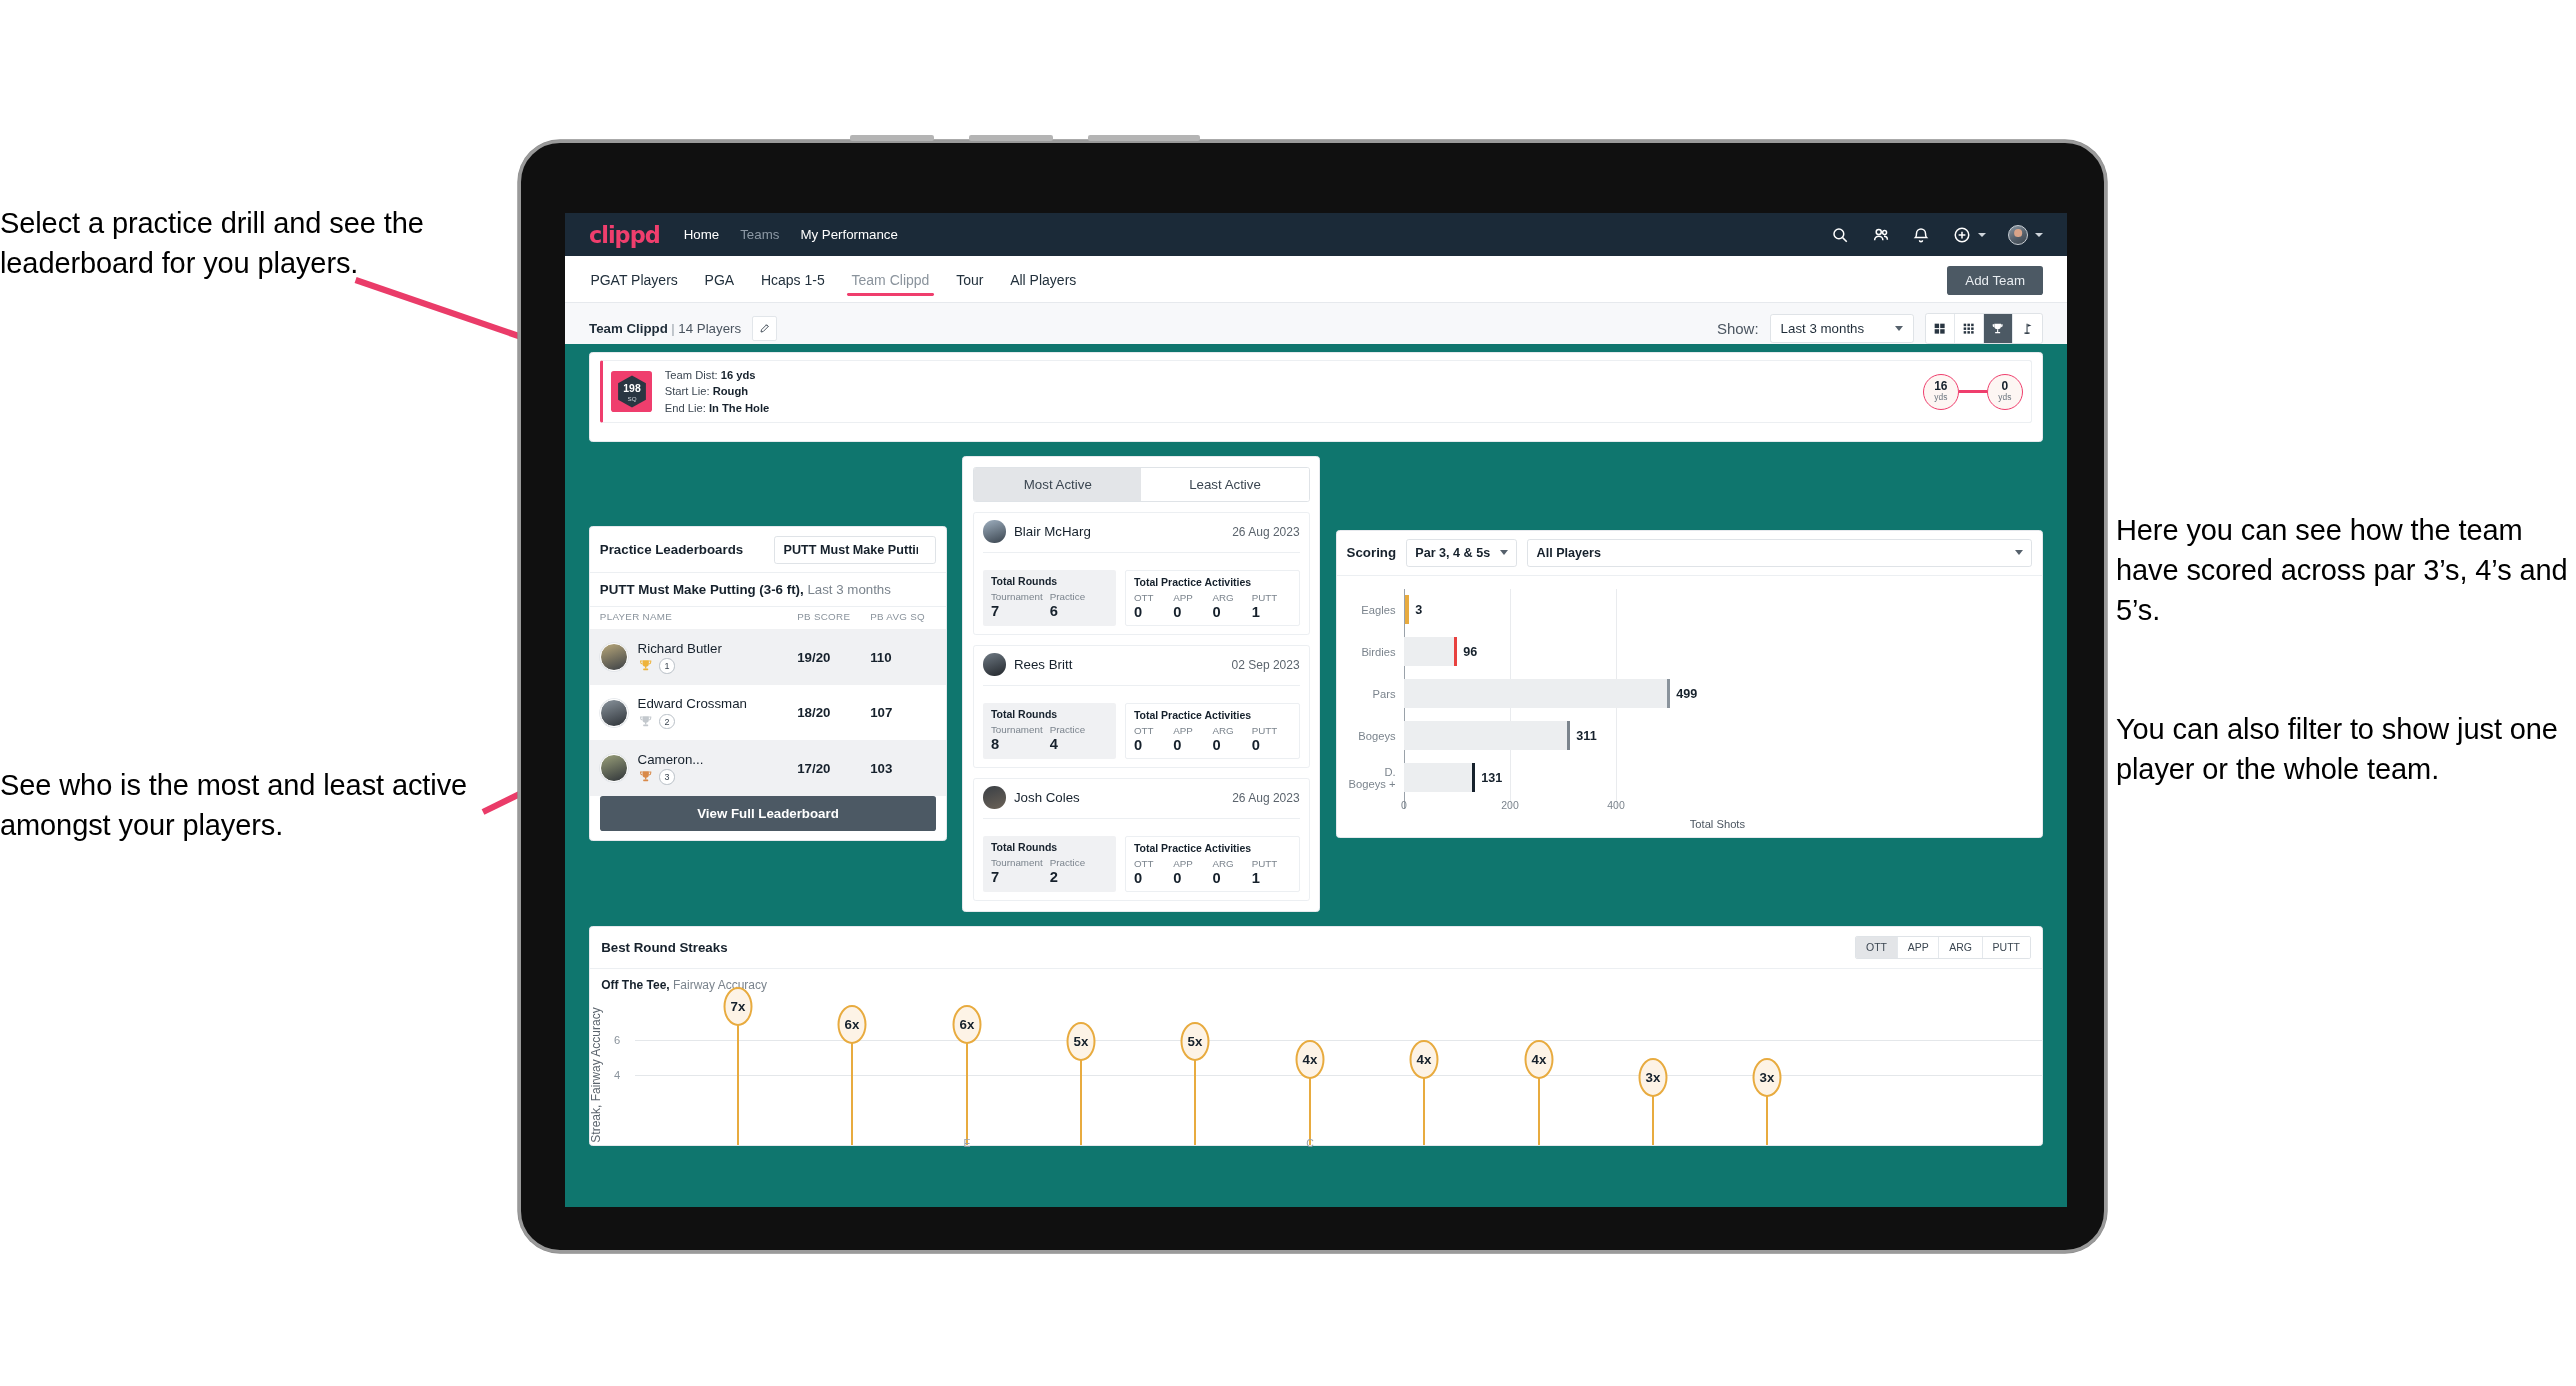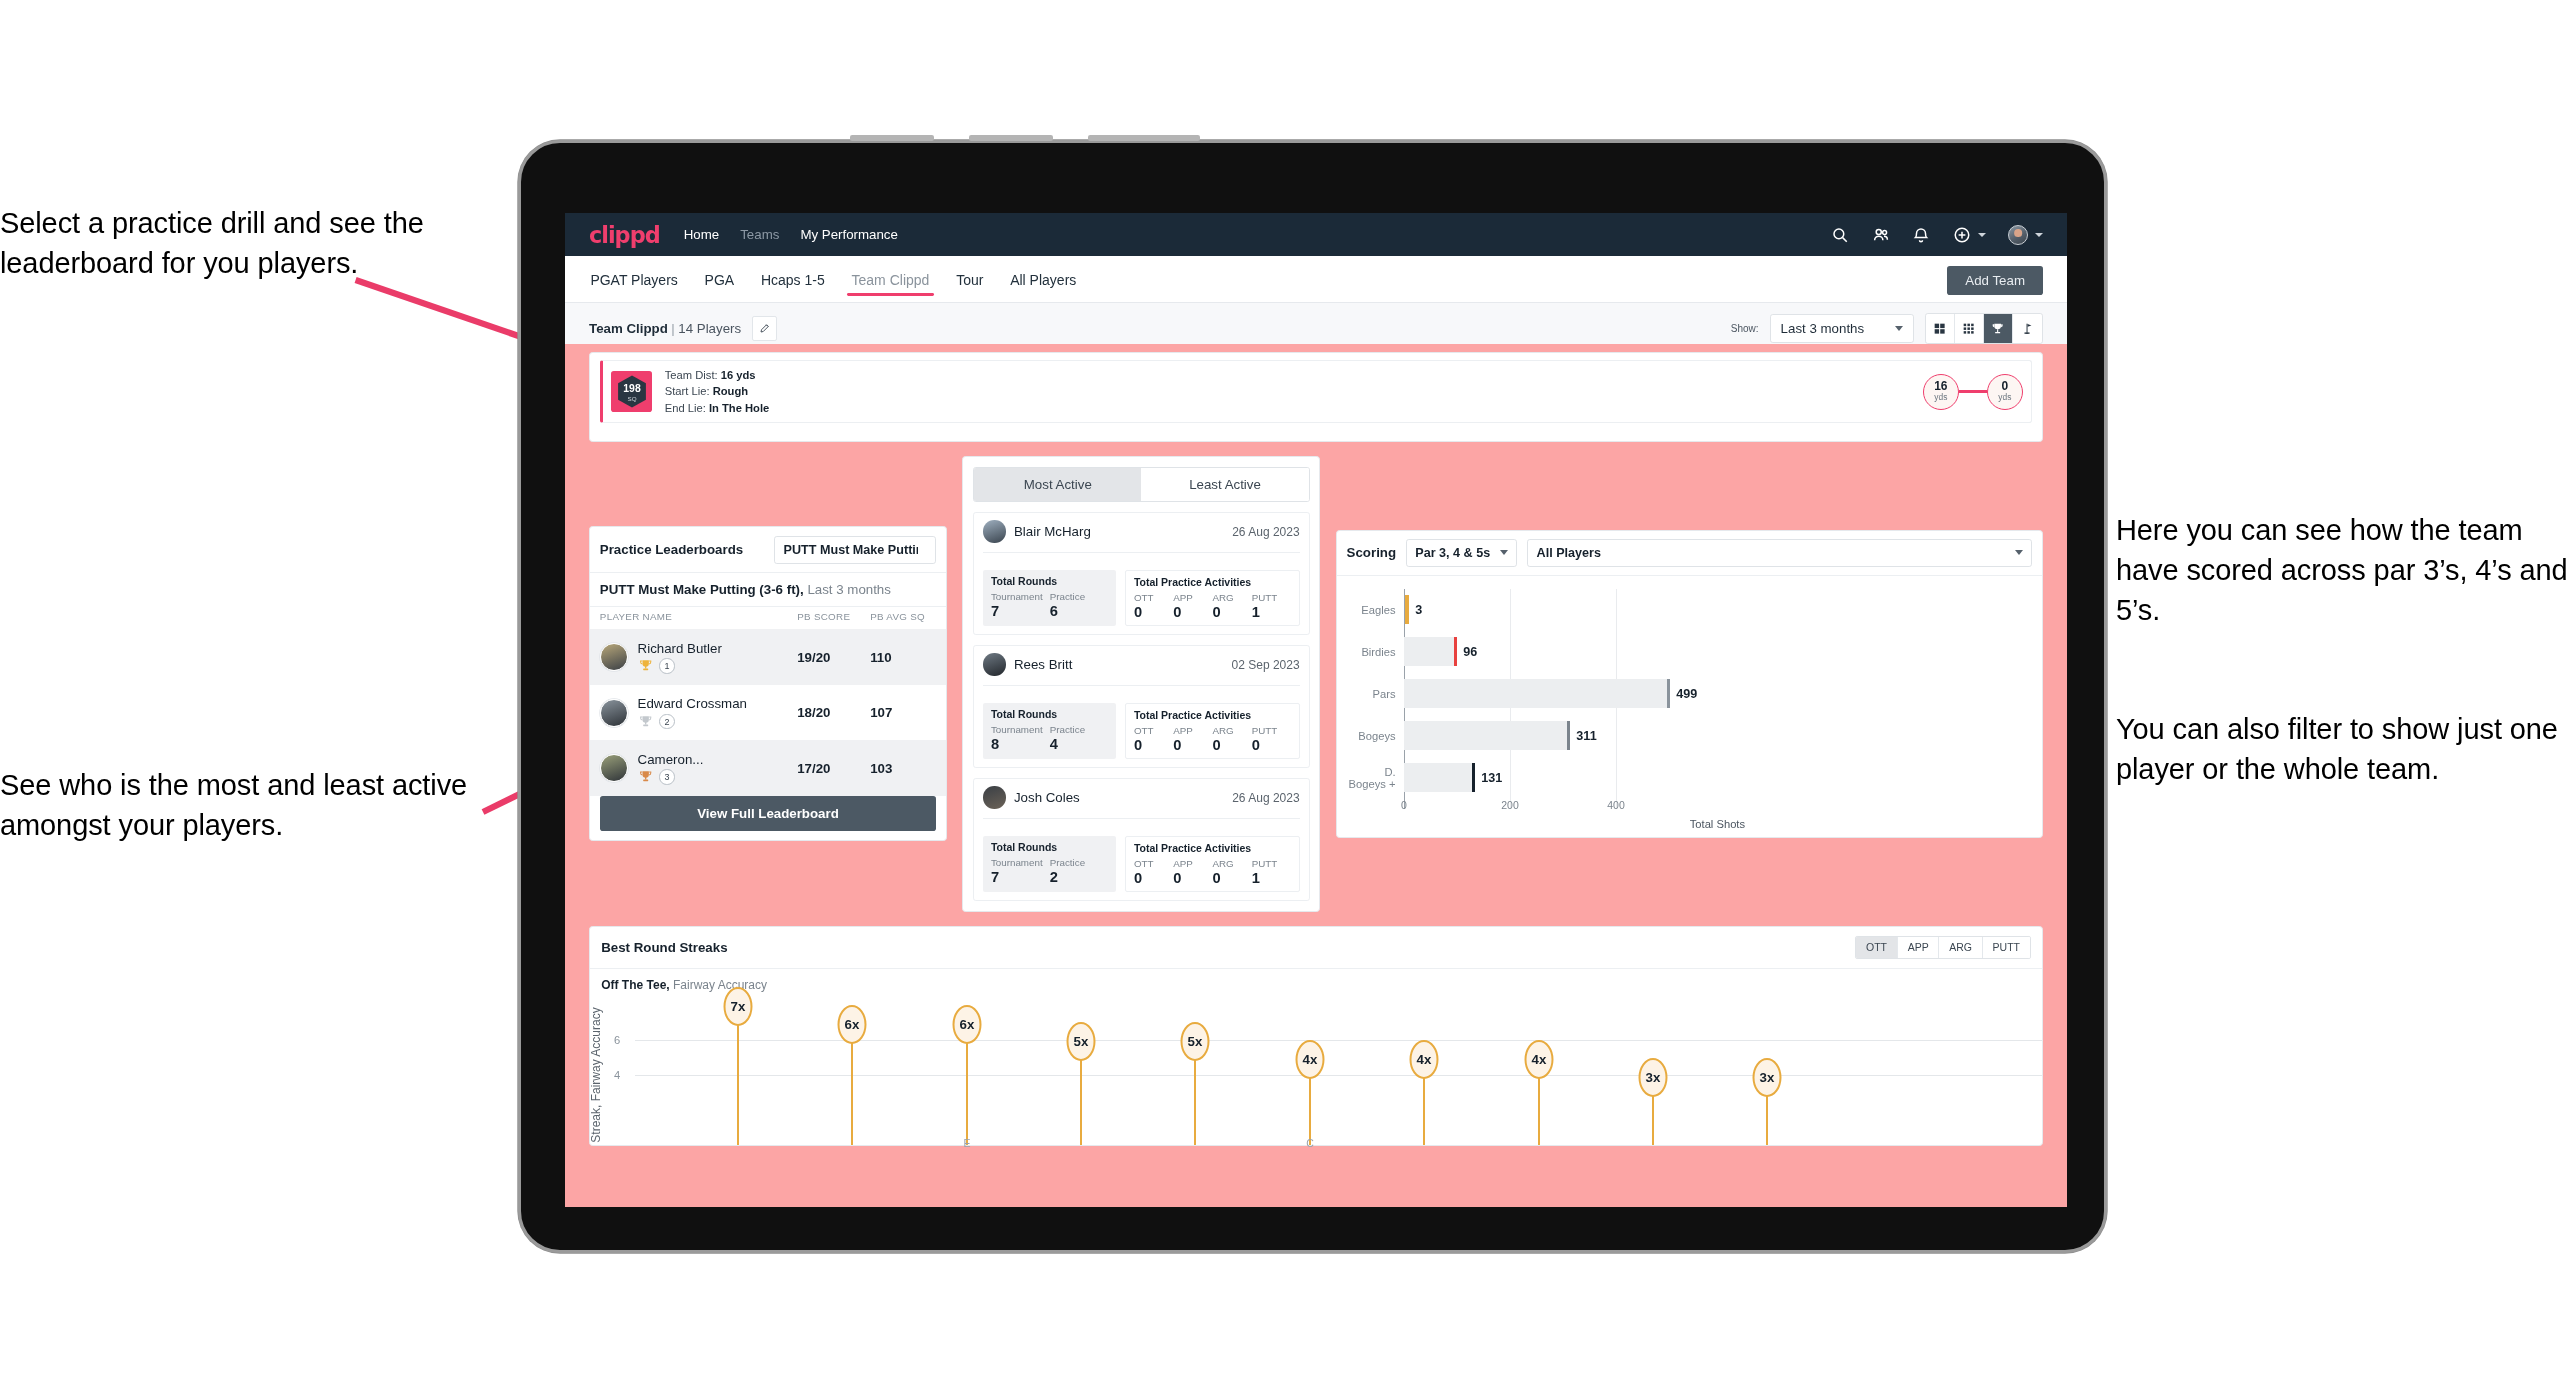--- a/index.html
+++ b/index.html
@@ -35,21 +35,21 @@
     border-radius: 42px;
     border: 3.5px solid #9a9a9a;
     box-shadow: 0 0 0 0.7px #8e8e8e;
   }
   #tablet .btn-top {
     position: absolute; top: -7.7px; height: 5.6px; background: #b4b4b4; border-radius: 2.1px;
   }
   #screen {
     position: absolute; left: 44px; top: 70px;
     width: 1502px; height: 994px;
-    background: #fca5a5;
+    background: #0f766e;
     overflow: hidden;
   }
 
   
   .app-header {
     height: 43px; background: #1b2a38;
     display: flex; align-items: center; padding: 0 24px;
     position: relative;
   }
   .logo {
@@ -102,21 +102,21 @@
   .team-title span.sep { color: #98a1aa; margin: 0 3.5px; }
   .team-title span.count { color: #4b5560; }
   .edit-btn {
     margin-left: 11.2px; width: 25px; height: 25px; background: #fff;
     border: 0.7px solid #e2e6ea; border-radius: 2.1px; display: flex;
     align-items: center; justify-content: center;
   }
   .edit-btn svg { width: 12px; height: 12px; }
 
   .subbar-right { margin-left: auto; display: flex; align-items: center; gap: 11.2px; }
-  .show-label { font-size: 10px; color: #4b5560; }
+  .show-label { font-size: 15px; color: #4b5560; }
   .select-box {
     background:#fff; border:0.7px solid #dfe3e7; border-radius:2.8px;
     height:29px; display:flex; align-items:center; padding:0 9.8px; gap:9.8px;
     font-size:13.3px; color:#1f2c38;
   }
   .select-box .chev { width:0;height:0;border-left:4.2px solid transparent;border-right:4.2px solid transparent;border-top:5.6px solid #56616c; }
   .viewtoggle { display:flex; border:0.7px solid #dfe3e7; border-radius:2.8px; overflow:hidden; background:#fff; }
   .viewtoggle .vt {
     width:29px; height:29px; display:flex;align-items:center;justify-content:center;
     border-right:0.7px solid #e4e8ec;

